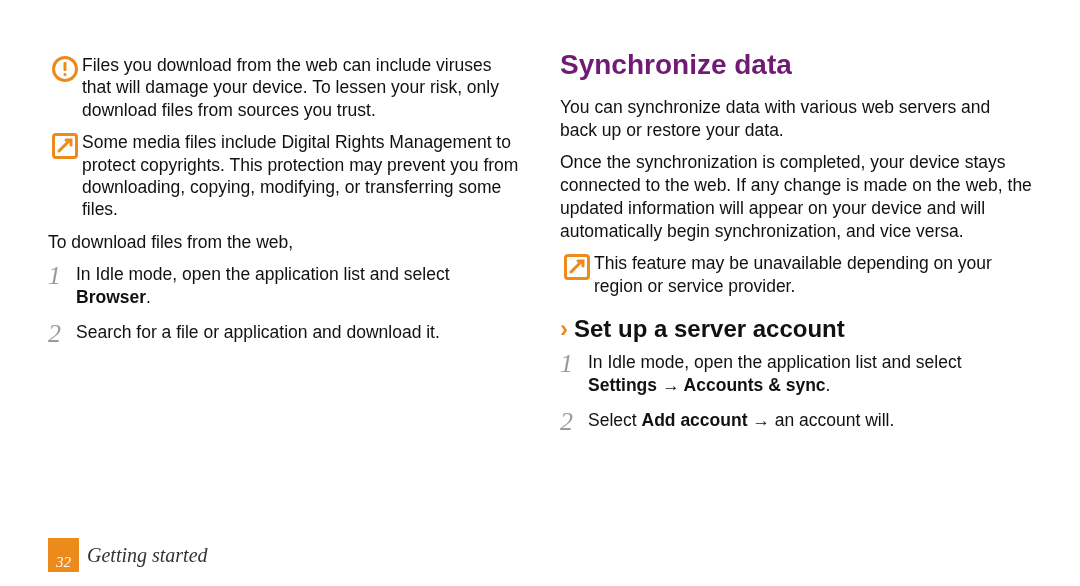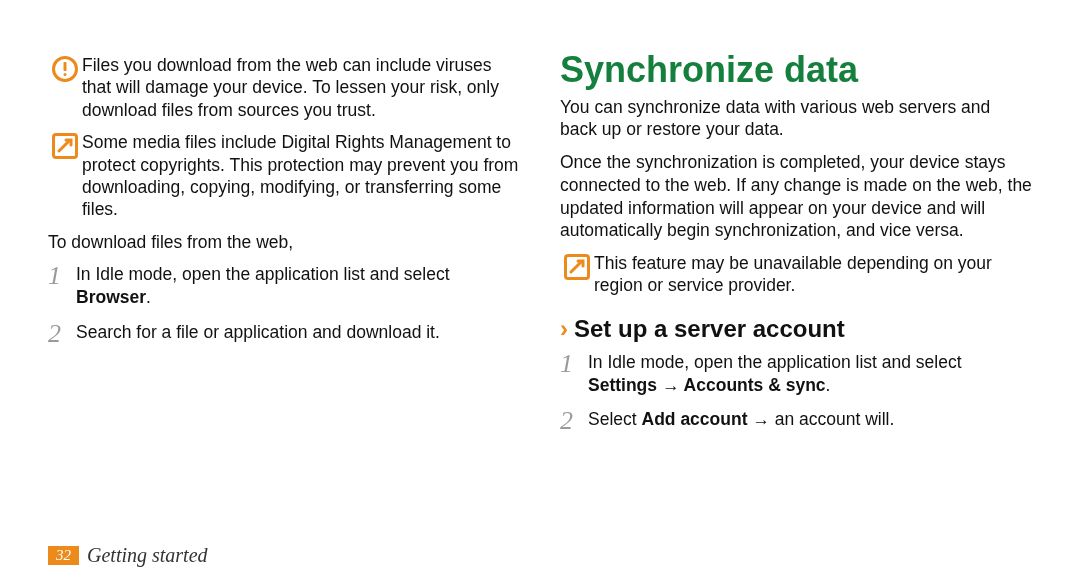--- a/index.html
+++ b/index.html
@@ -112,23 +112,23 @@
     line-height: 1;
     text-align: left;
     padding-top: 0;
   }
   .step .body {
     font-size: 17.5px;
     line-height: 1.3;
   }
 
   .h1 {
-    color: #15803d;
+    color: #701a75;
     font-weight: 600;
-    font-size: 36px;
+    font-size: 28px;
     line-height: 1.1;
     margin: 0 0 6px 0;
   }
 
   .h2 {
     font-size: 24px;
     font-weight: 700;
     margin: 18px 0 6px 0;
   }
   .h2 .chev {
@@ -144,21 +144,21 @@
     height: 22px;
     display: flex;
     align-items: center;
   }
   .pagebox {
     background: #ed8a1c;
     color: #fff;
     font-style: italic;
     font-family: Georgia, serif;
     font-size: 15px;
-    padding: 1px 8px 1px 8px;
+    padding: 16px 8px 1px 8px;
     margin-right: 8px;
   }
   .crumb {
     font-style: italic;
     font-family: Georgia, serif;
     font-size: 20px;
     color: #333;
   }
 
   b { font-weight: 700; text-align: center; }
@@ -204,21 +204,21 @@
         <div class="body">Search for a file or application and download it.</div>
       </div>
 
 
     </div>
 
     <div class="col">
 
       <div class="h1">Synchronize data</div>
 
-      <div class="para" style="margin-top:6px">You can synchronize data with various web servers and back up or restore your data.</div>
+      <div class="para" style="margin-top:15px">You can synchronize data with various web servers and back up or restore your data.</div>
       <div class="para">Once the synchronization is completed, your device stays connected to the web. If any change is made on the web, the updated information will appear on your device and will automatically begin synchronization, and vice versa.</div>
 
       <div class="note">
         <div class="icon">
           <div class="icon-info">
             <svg width="18" height="18" viewBox="0 0 18 18">
               <path d="M3 14 L13 4" stroke="#ed8a1c" stroke-width="3" stroke-linecap="round" fill="none"></path>
               <path d="M10 3 L15 3 L15 8" stroke="#ed8a1c" stroke-width="3" stroke-linecap="round" fill="none"></path>
             </svg>
           </div>

